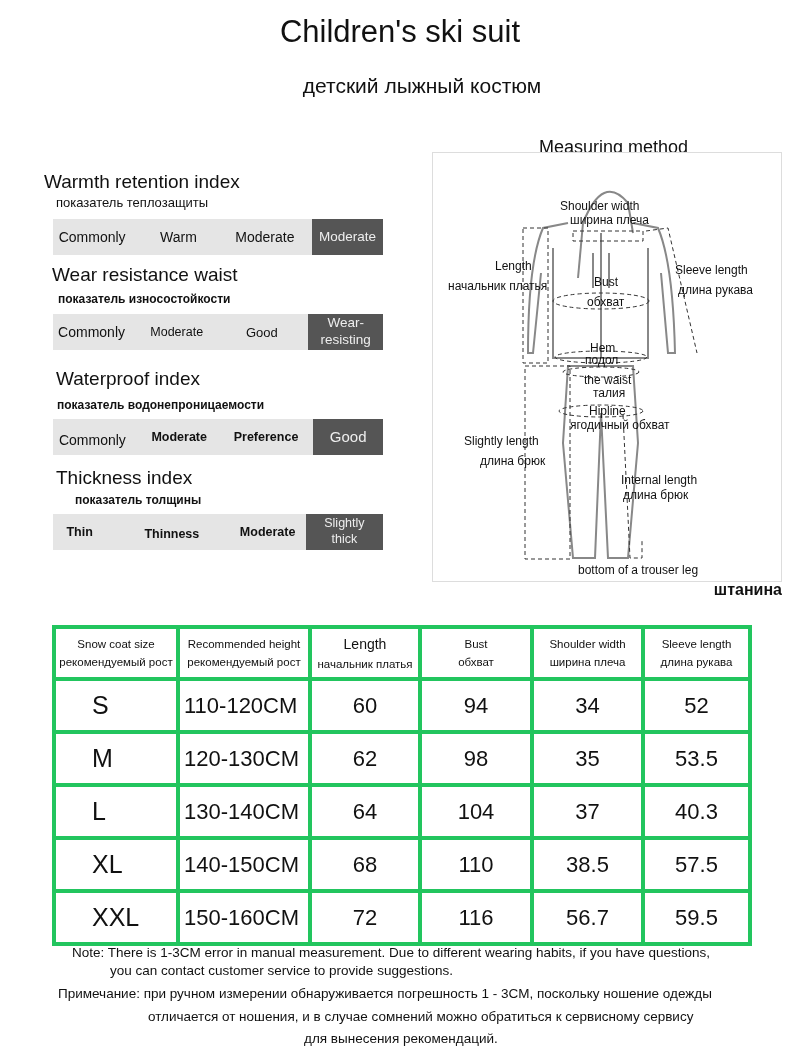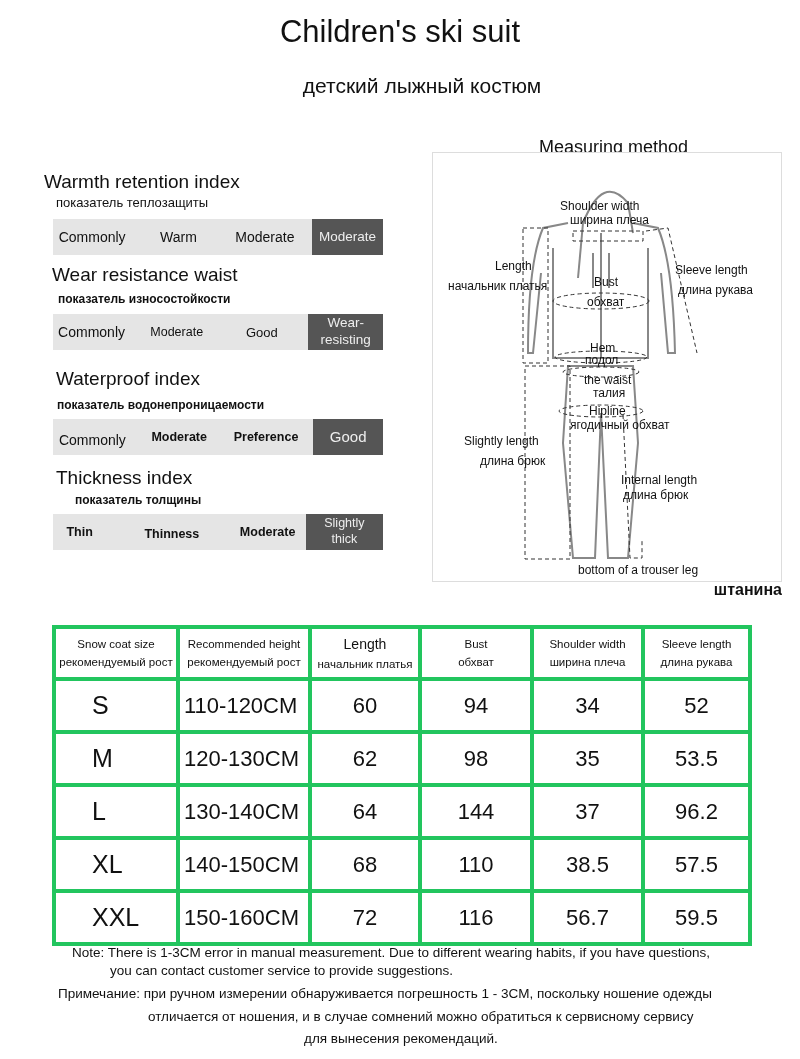--- a/index.html
+++ b/index.html
@@ -161,23 +161,23 @@
       <td class="ht">120-130CM</td>
       <td>62</td>
       <td>98</td>
       <td>35</td>
       <td>53.5</td>
     </tr>
     <tr>
       <td class="sz">L</td>
       <td class="ht">130-140CM</td>
       <td>64</td>
-      <td>144</td>
+      <td>104</td>
       <td>37</td>
-      <td>96.2</td>
+      <td>40.3</td>
     </tr>
     <tr>
       <td class="sz">XL</td>
       <td class="ht">140-150CM</td>
       <td>68</td>
       <td>110</td>
       <td>38.5</td>
       <td>57.5</td>
     </tr>
     <tr>

